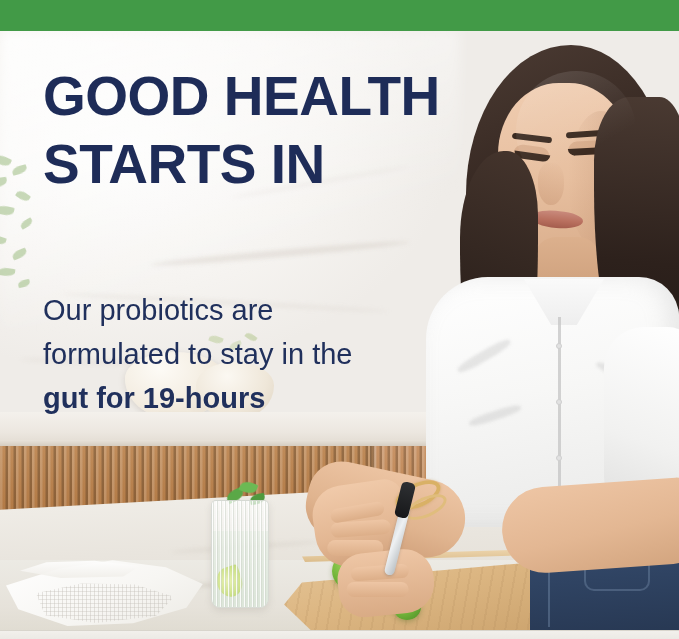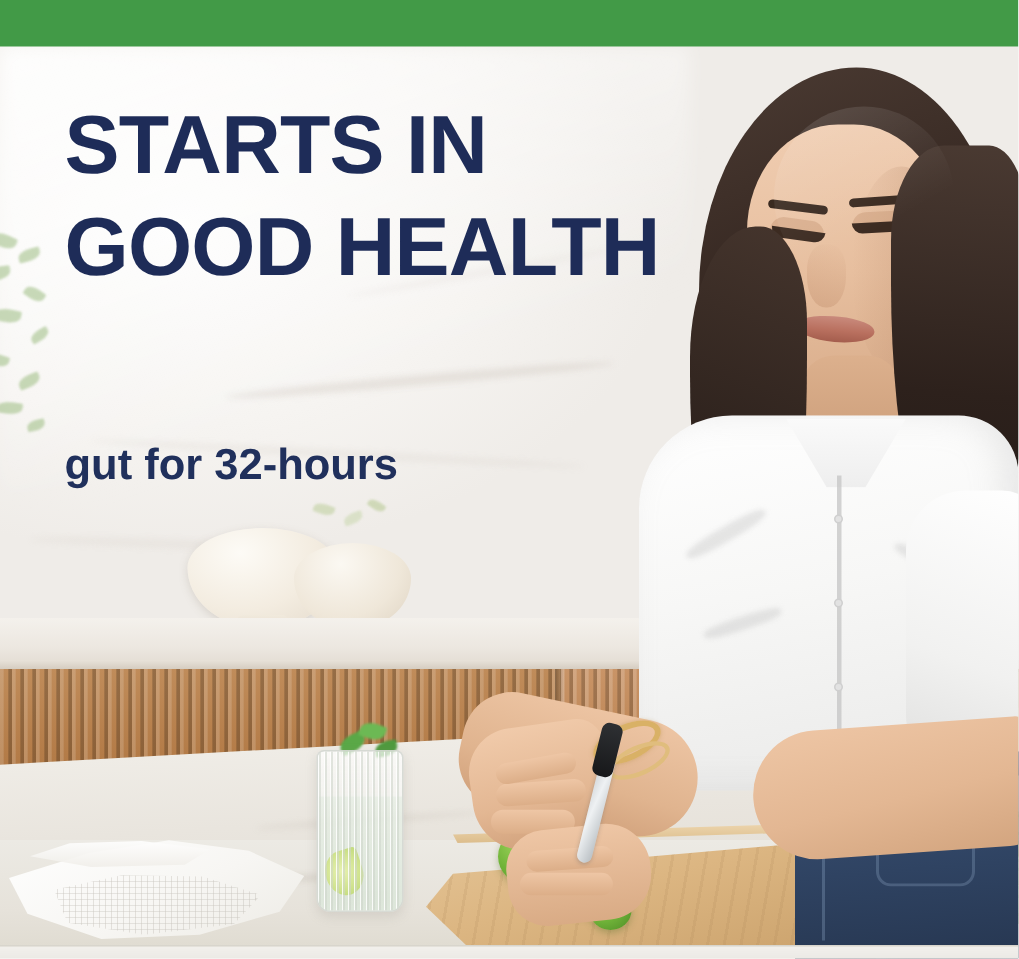--- a/index.html
+++ b/index.html
@@ -549,25 +549,27 @@
       <div class="bracelet"></div>
       <div class="bracelet2"></div>
     </div>
 
     <div class="knife-blade"></div>
     <div class="knife-handle"></div>
   </div>
 
   <div class="text-col">
     <h1 class="headline">
+      <span class="ln">GOOD HEALTH</span>
       <span class="ln">STARTS IN</span>
-      <span class="ln">GOOD HEALTH</span>
     </h1>
 
     <p class="subhead">
-      <span class="ln strong">gut for 32-hours</span>
+      <span class="ln">Our probiotics are</span>
+      <span class="ln">formulated to stay in the</span>
+      <span class="ln strong">gut for 19-hours</span>
     </p>
   </div>
 
   <div class="green-bar"></div>
 
   <div class="bottom-strip"></div>
 </div>
 
 </body></html>

